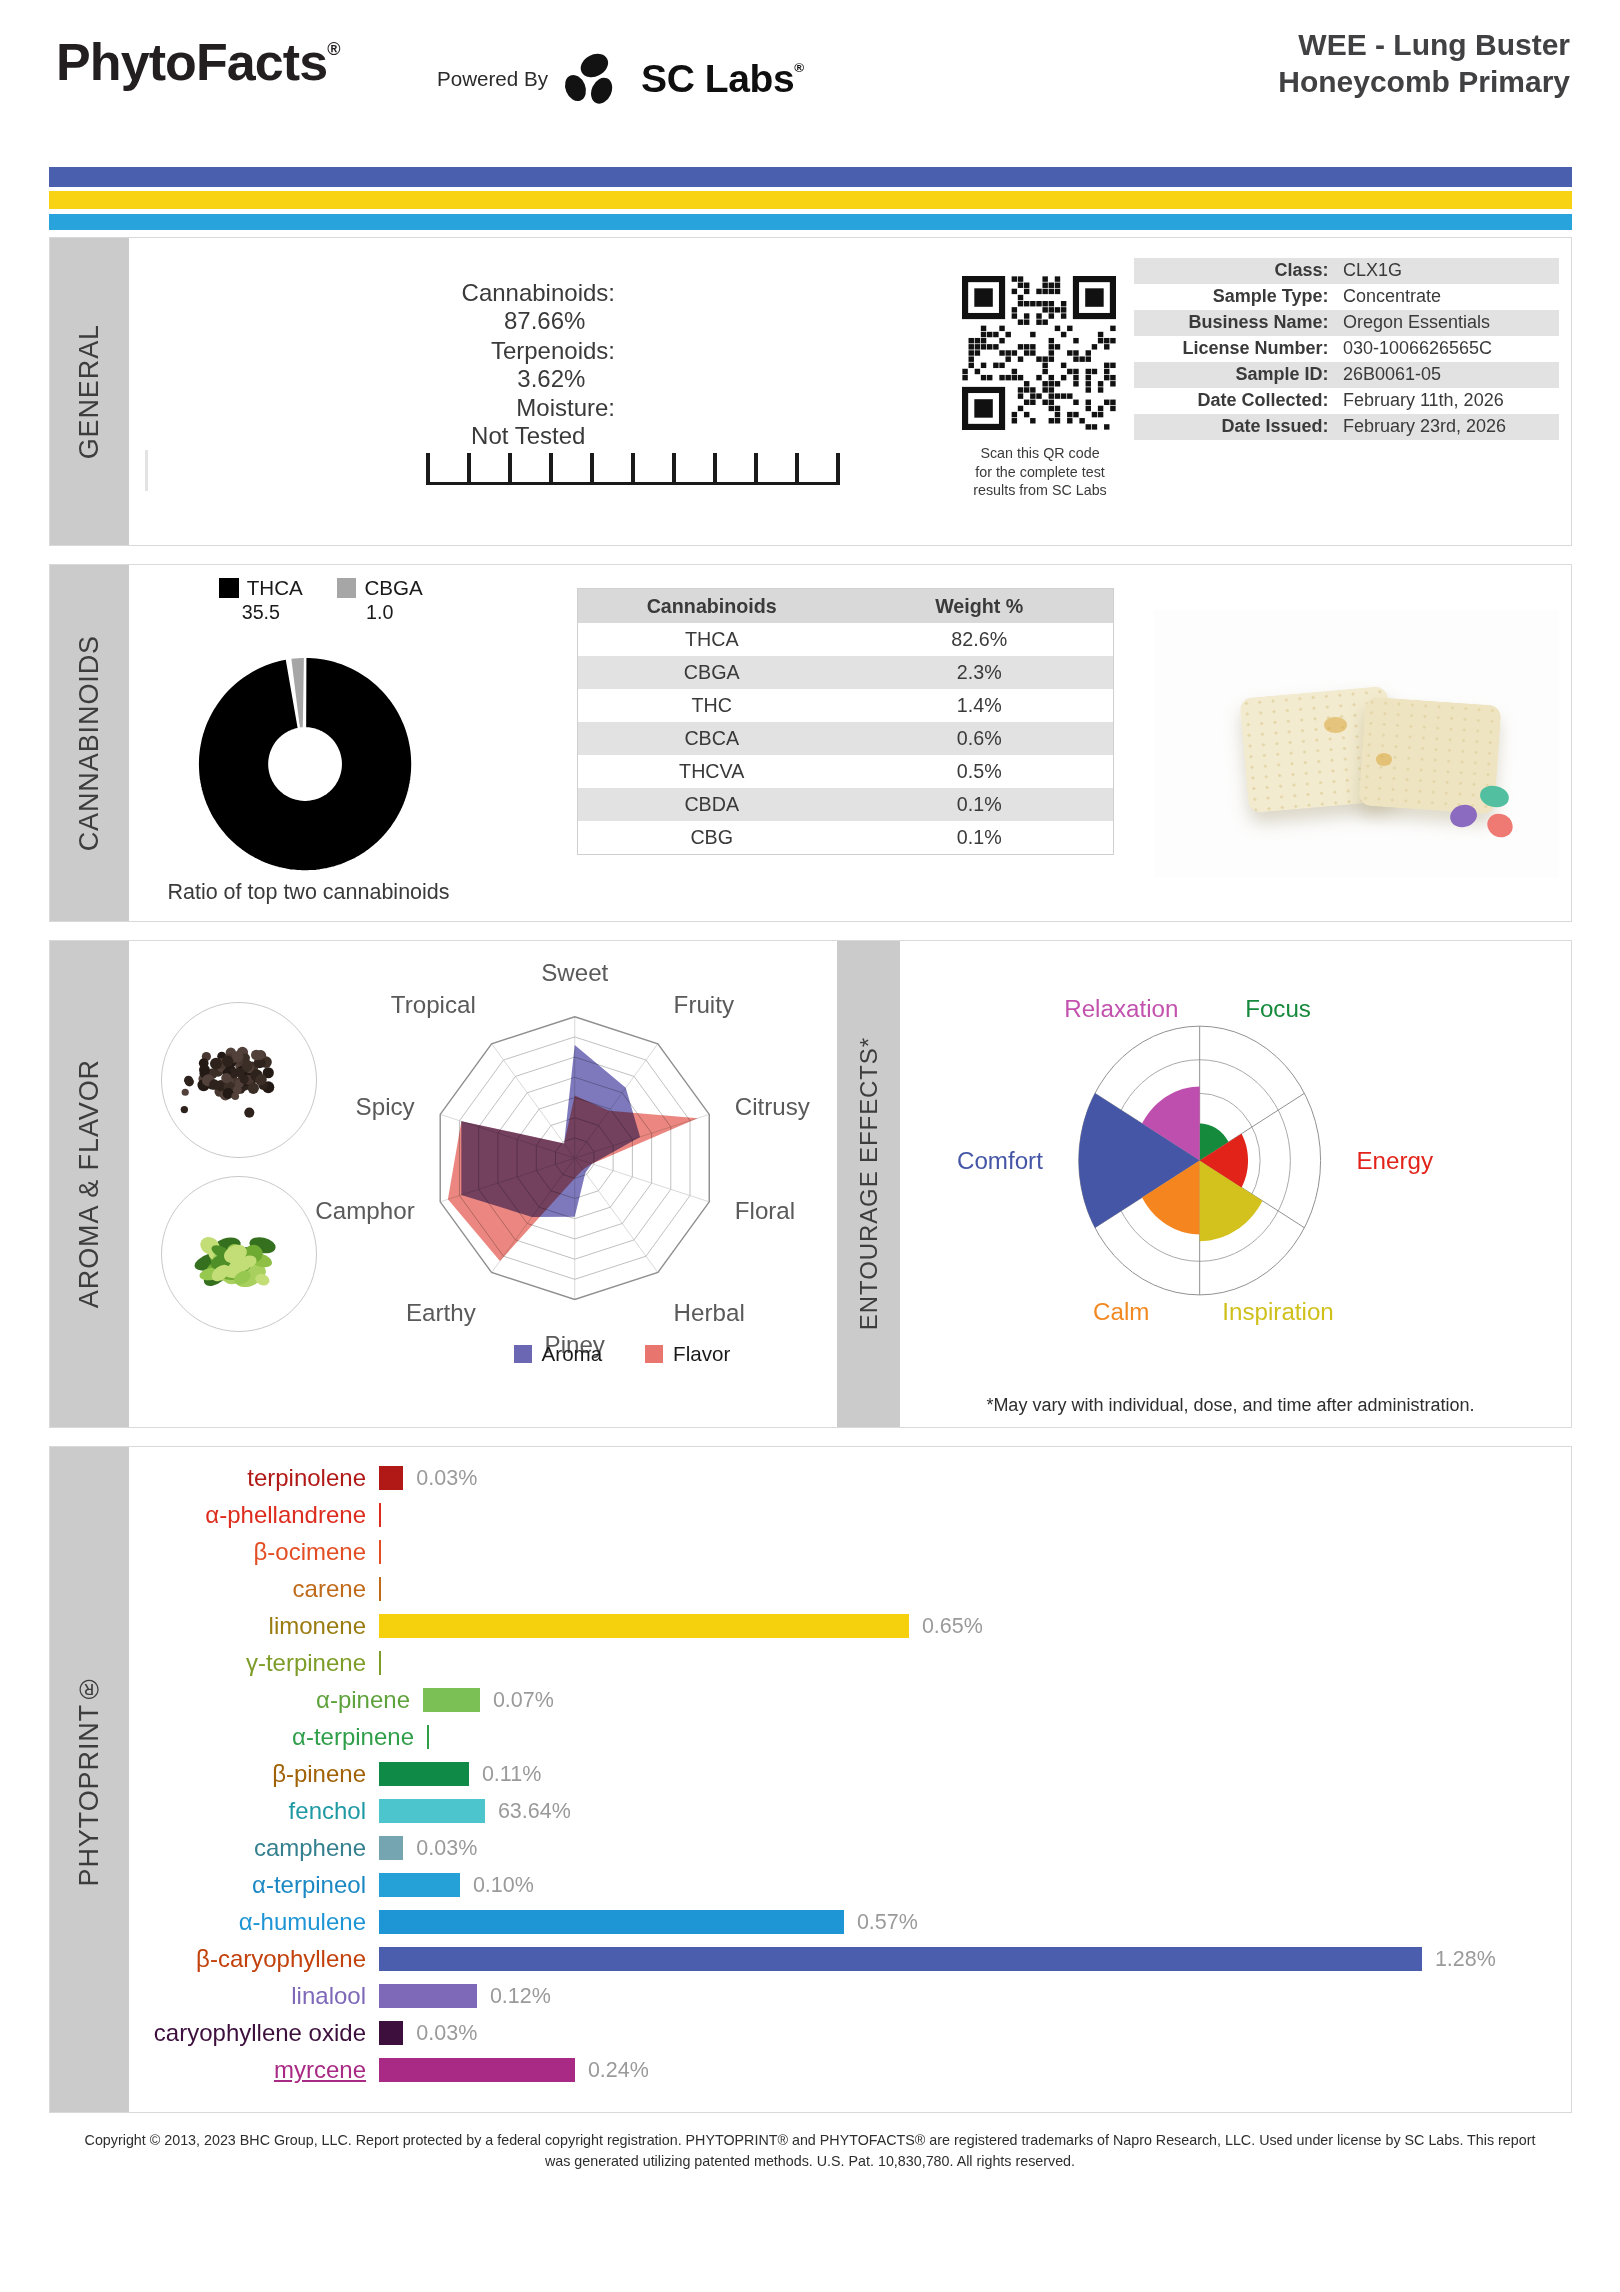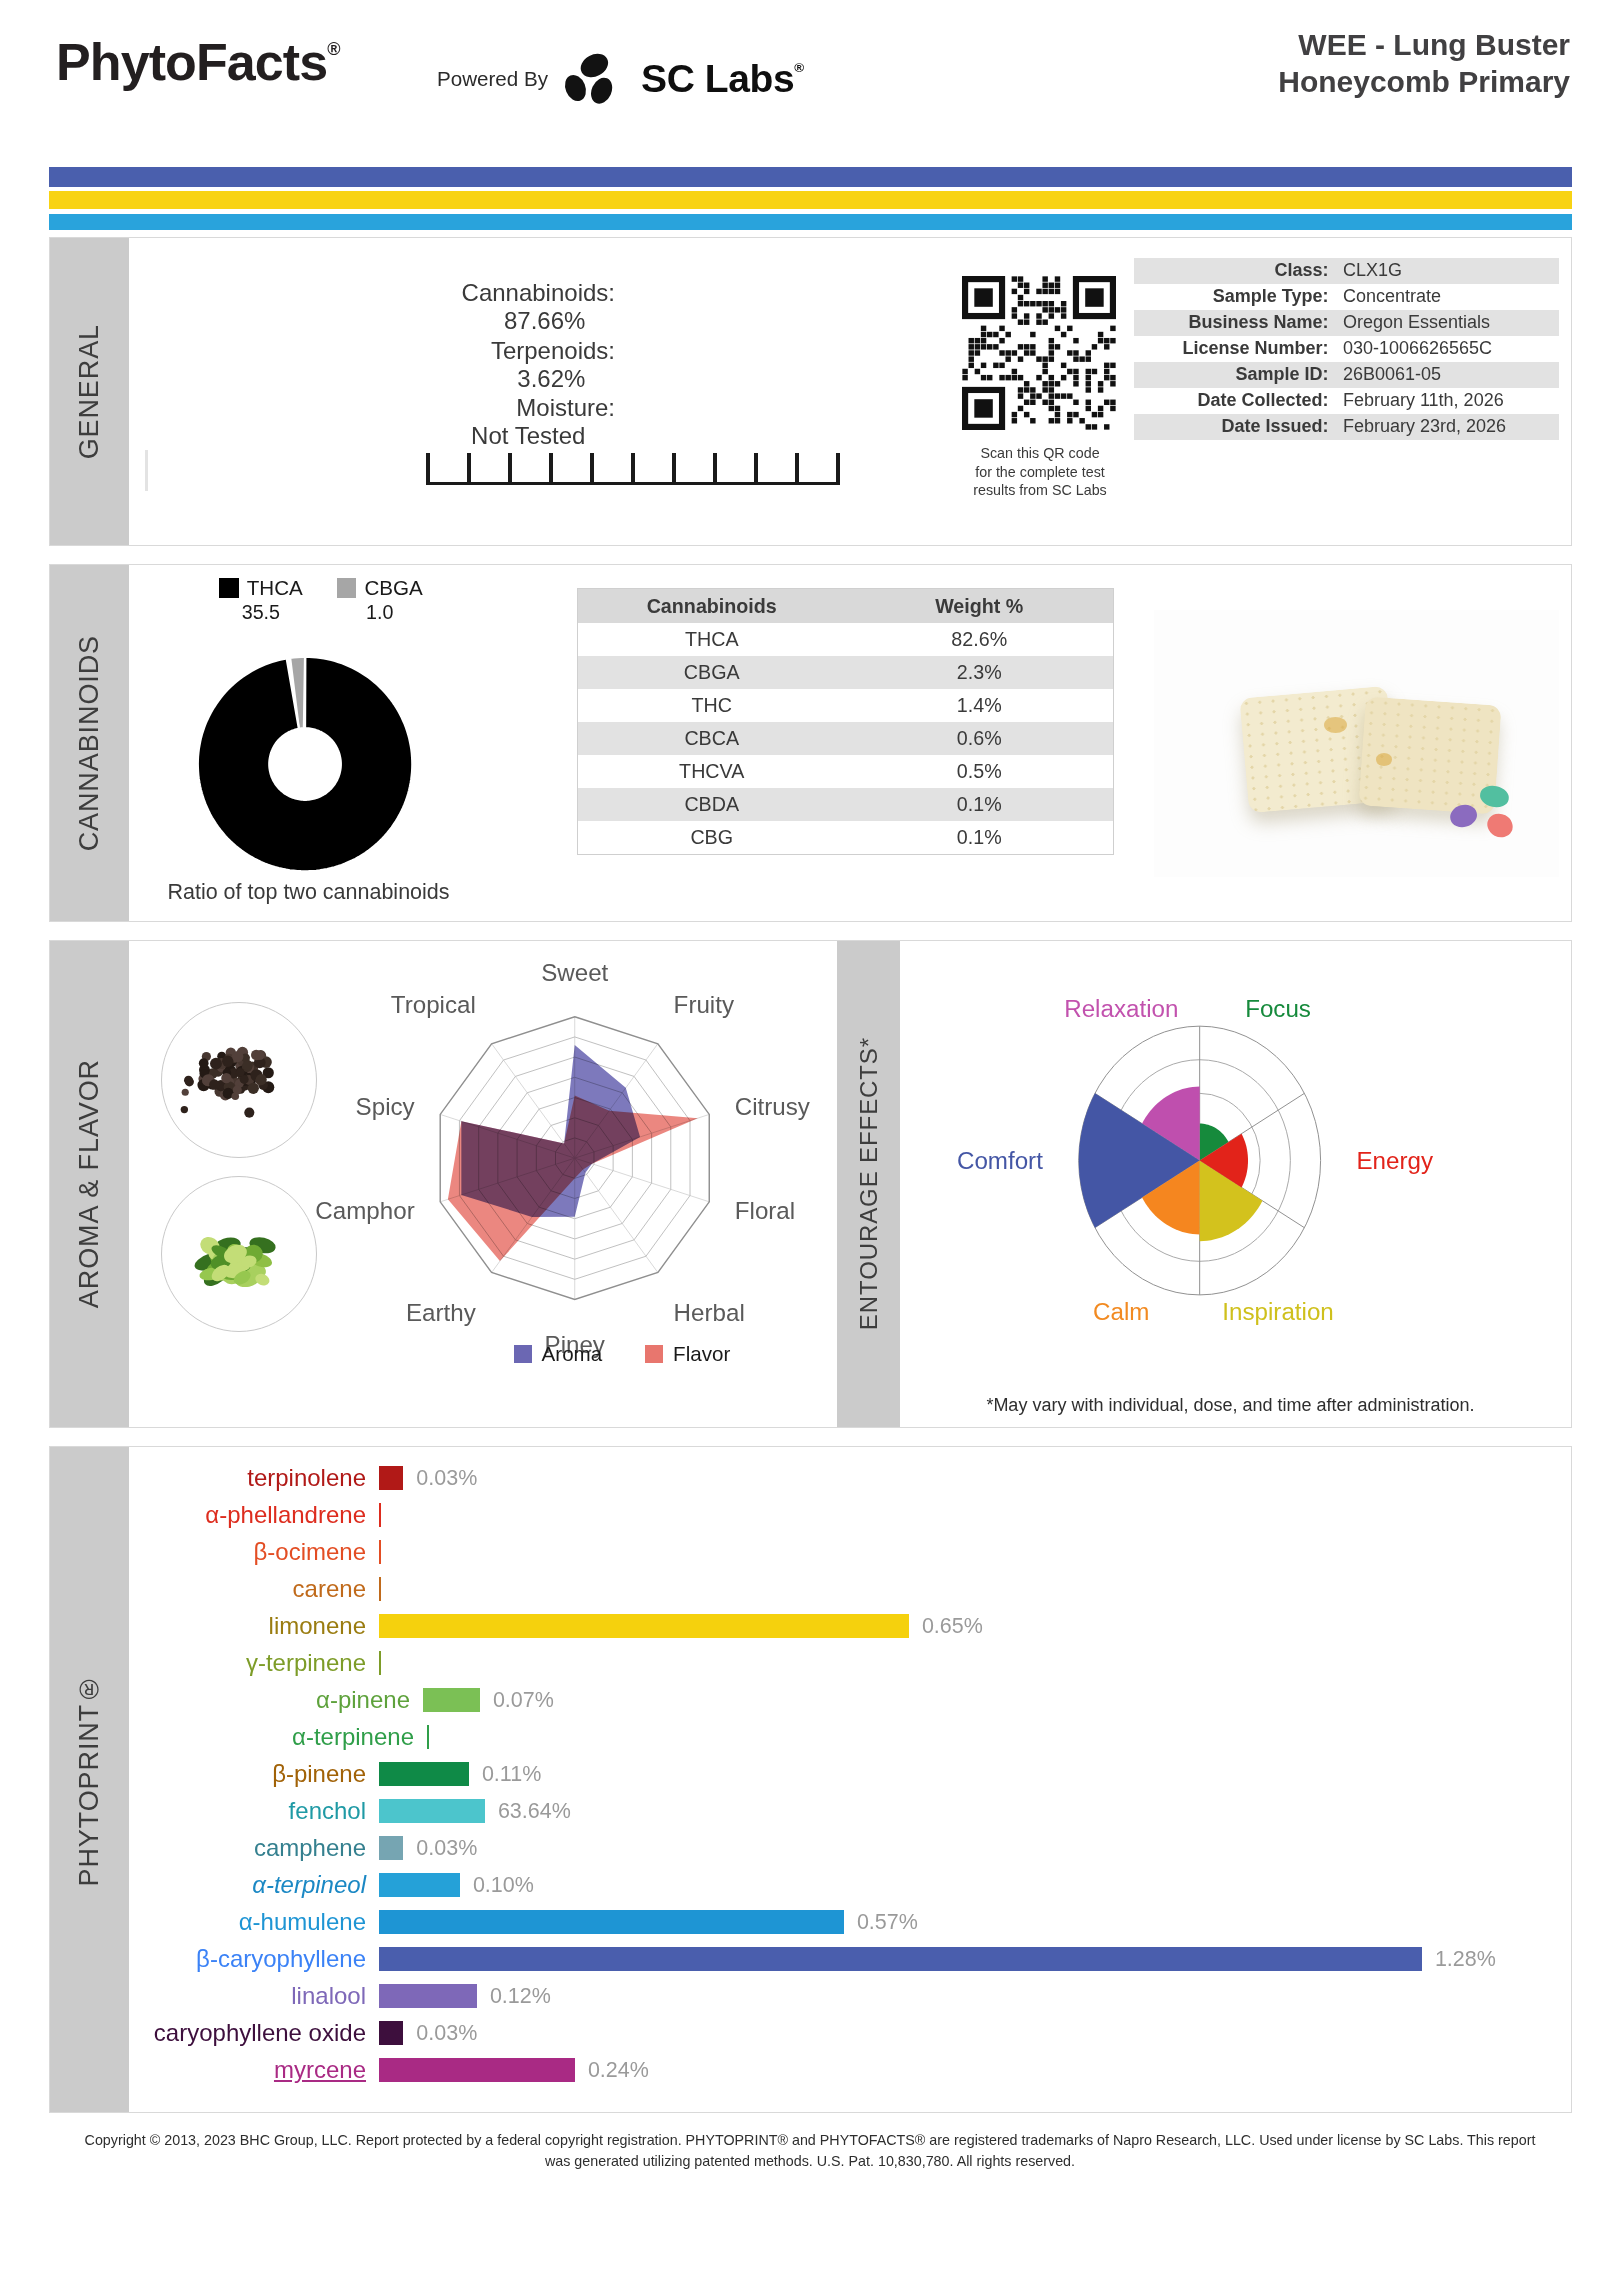--- a/index.html
+++ b/index.html
@@ -704,31 +704,31 @@
           <div class="t-label" style="color: rgb(31, 154, 165);">fenchol</div>
           <div class="t-bar" style="background: rgb(76, 197, 204); width: 106px;"></div>
           <div class="t-value">63.64%</div>
         </div>
         <div class="t-row">
           <div class="t-label" style="color: rgb(53, 128, 143);">camphene</div>
           <div class="t-bar" style="background: rgb(118, 165, 178); width: 24.4px;"></div>
           <div class="t-value">0.03%</div>
         </div>
         <div class="t-row">
-          <div class="t-label" style="color: rgb(27, 136, 196); font-style: italic;">α-terpineol</div>
+          <div class="t-label" style="color: rgb(27, 136, 196);">α-terpineol</div>
           <div class="t-bar" style="background: rgb(37, 161, 216); width: 81px;"></div>
           <div class="t-value">0.10%</div>
         </div>
         <div class="t-row">
           <div class="t-label" style="color: rgb(30, 149, 212);">α-humulene</div>
           <div class="t-bar" style="background: rgb(30, 149, 212); width: 465px;"></div>
           <div class="t-value">0.57%</div>
         </div>
         <div class="t-row">
-          <div class="t-label" style="color: #3b82f6;">β-caryophyllene</div>
+          <div class="t-label" style="color: #c2410c;">β-caryophyllene</div>
           <div class="t-bar" style="background: rgb(74, 94, 173); width: 1043px;"></div>
           <div class="t-value">1.28%</div>
         </div>
         <div class="t-row">
           <div class="t-label" style="color: rgb(126, 104, 184);">linalool</div>
           <div class="t-bar" style="background: rgb(126, 104, 184); width: 98px;"></div>
           <div class="t-value">0.12%</div>
         </div>
         <div class="t-row">
           <div class="t-label" style="color: rgb(61, 15, 61);">caryophyllene oxide</div>

